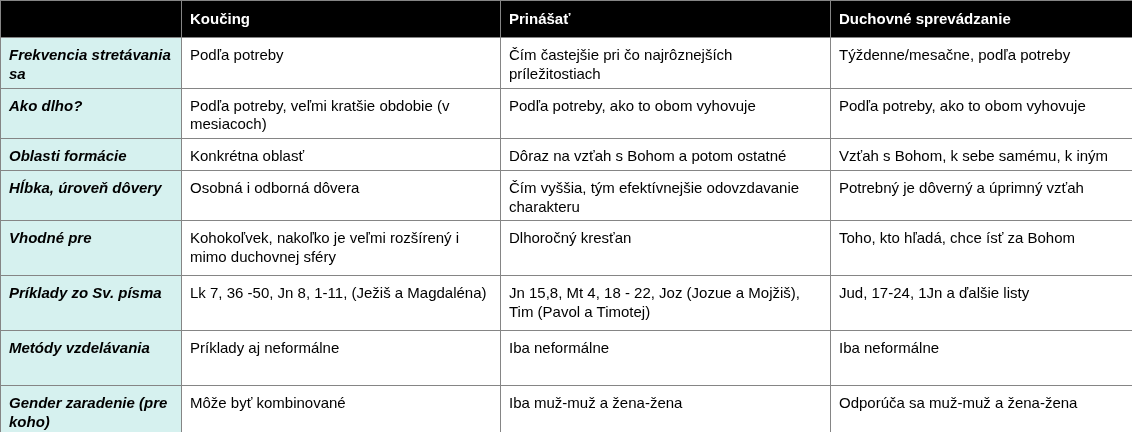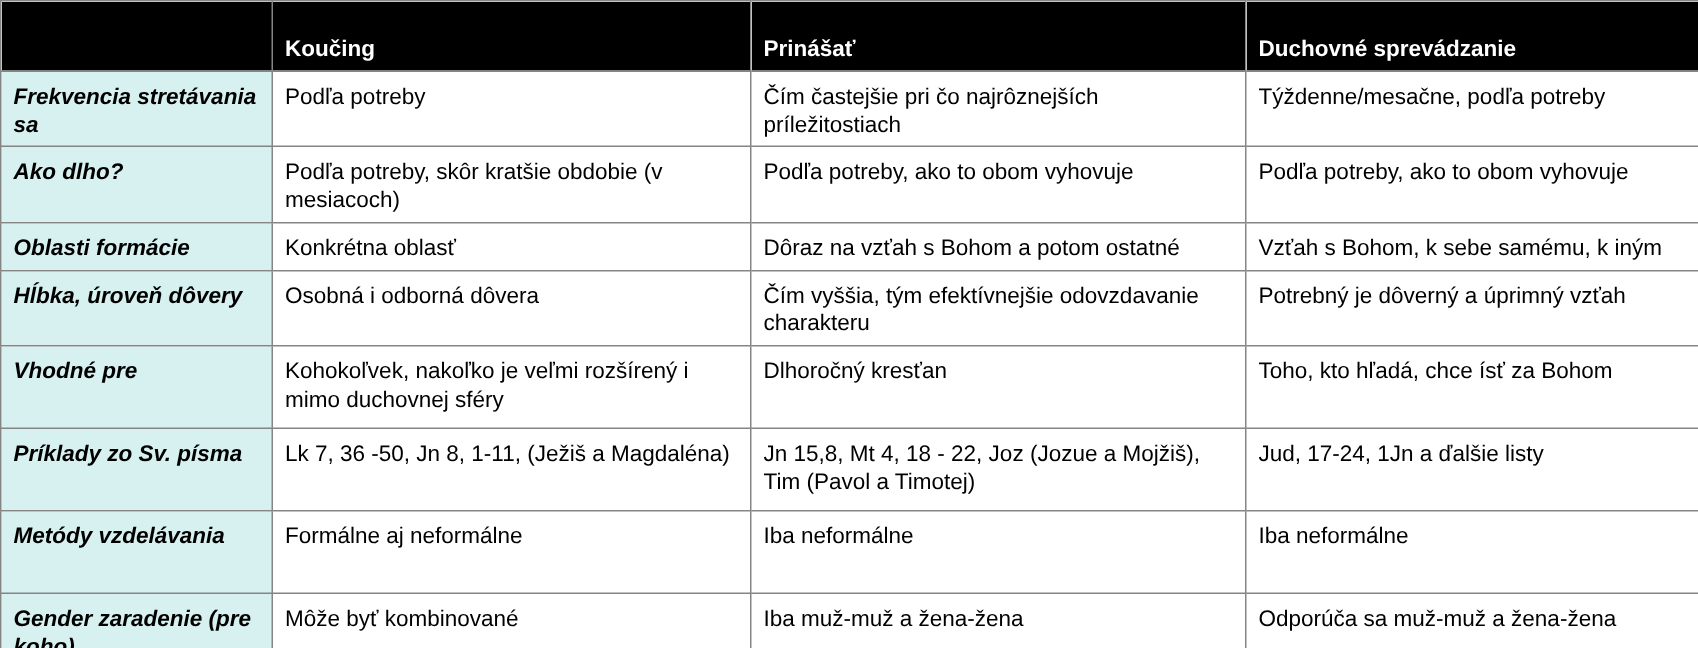--- a/index.html
+++ b/index.html
@@ -34,21 +34,21 @@
     color: var(--cell-text);
     background: var(--cell-bg);
     overflow: hidden;
     word-wrap: break-word;
   }
   thead tr { height: 37px; }
   thead th {
     background: var(--header-bg);
     color: var(--header-text);
     font-weight: bold;
-    padding-top: 23px;
+    padding-top: 9px;
   }
   tbody tr { height: 26px; }
   tbody tr:nth-child(5),
   tbody tr:nth-child(6),
   tbody tr:nth-child(7) { height: 55px; }
   tbody tr:nth-child(8),
   tbody tr:nth-child(9) { height: 35px; }
   tbody th.row-label {
     background: var(--row-label-bg);
     font-weight: bold;
@@ -75,21 +75,21 @@
   </thead>
   <tbody>
     <tr>
       <th class="row-label">Frekvencia stretávania sa</th>
       <td>Podľa potreby</td>
       <td>Čím častejšie pri čo najrôznejších príležitostiach</td>
       <td>Týždenne/mesačne, podľa potreby</td>
     </tr>
     <tr>
       <th class="row-label">Ako dlho?</th>
-      <td>Podľa potreby, skôr kratšie obdobie (v mesiacoch)</td>
+      <td>Podľa potreby, veľmi kratšie obdobie (v mesiacoch)</td>
       <td>Podľa potreby, ako to obom vyhovuje</td>
       <td>Podľa potreby, ako to obom vyhovuje</td>
     </tr>
     <tr>
       <th class="row-label">Oblasti formácie</th>
       <td>Konkrétna oblasť</td>
       <td>Dôraz na vzťah s Bohom a potom ostatné</td>
       <td>Vzťah s Bohom, k sebe samému, k iným</td>
     </tr>
     <tr>
@@ -105,21 +105,21 @@
       <td>Toho, kto hľadá, chce ísť za Bohom</td>
     </tr>
     <tr>
       <th class="row-label">Príklady zo Sv. písma</th>
       <td>Lk 7, 36 -50, Jn 8, 1-11, (Ježiš a Magdaléna)</td>
       <td>Jn 15,8, Mt 4, 18 - 22, Joz (Jozue a Mojžiš), Tim (Pavol a Timotej)</td>
       <td>Jud, 17-24, 1Jn a ďalšie listy</td>
     </tr>
     <tr>
       <th class="row-label">Metódy vzdelávania</th>
-      <td>Formálne aj neformálne</td>
+      <td>Príklady aj neformálne</td>
       <td>Iba neformálne</td>
       <td>Iba neformálne</td>
     </tr>
     <tr>
       <th class="row-label">Gender zaradenie (pre koho)</th>
       <td>Môže byť kombinované</td>
       <td>Iba muž-muž a žena-žena</td>
       <td>Odporúča sa muž-muž a žena-žena</td>
     </tr>
   </tbody>

